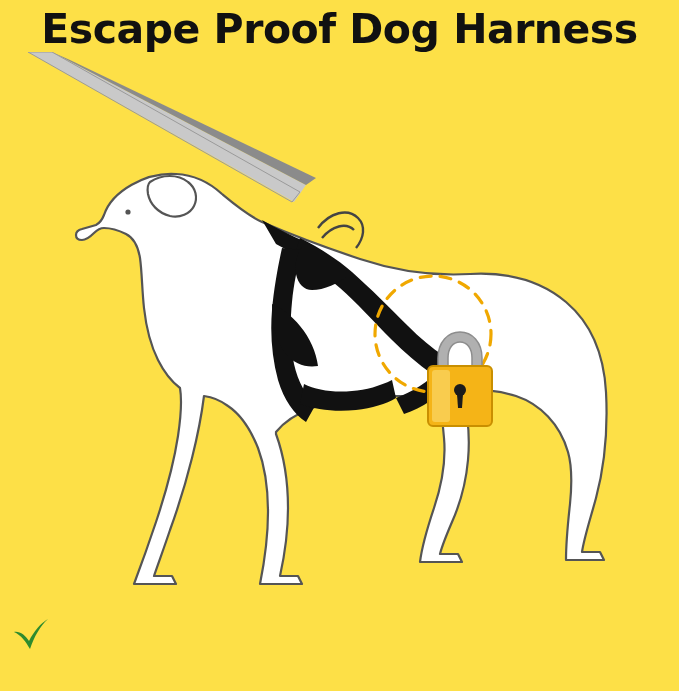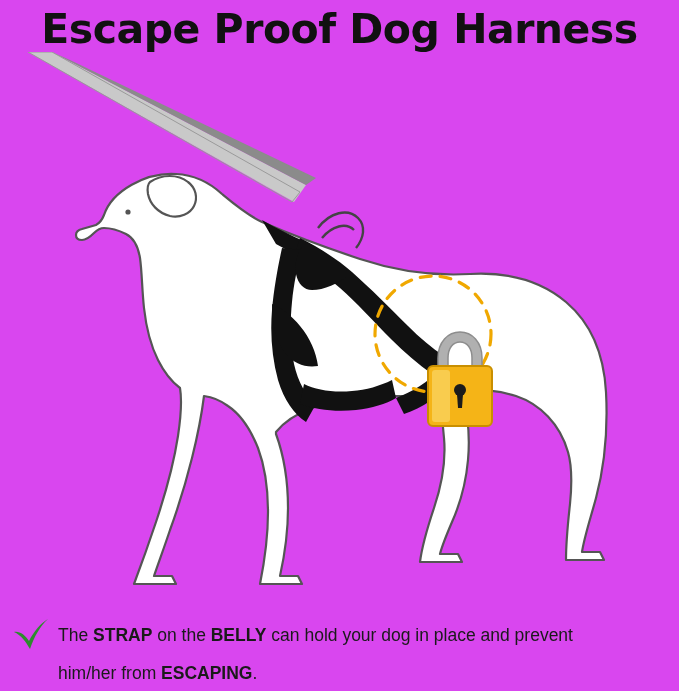--- a/index.html
+++ b/index.html
@@ -12,21 +12,21 @@
     height: 691px;
     position: relative;
     font-family: "Liberation Sans", sans-serif;
     overflow: hidden;
   }
   #page {
     position: absolute;
     left: 0; top: 0;
     width: 679px;
     height: 691px;
-    background: #d946ef;
+    background: #fde047;
   }
   
   #title {
     position: absolute;
     left: 0;
     top: 4px;
     width: 679px;
     text-align: center;
     font-family: "DejaVu Sans", sans-serif;
     font-weight: bold;
@@ -225,19 +225,15 @@
       </g>
     </svg>
   </div>
 
   <div id="caption-area">
     <div id="check-icon">
       <svg width="38" height="36" viewBox="0 0 38 36" xmlns="http://www.w3.org/2000/svg">
         <path d="M2,14 C8,13 13,17 17,23 C22,13 29,5 36,1 C28,8 22,19 18,31 C14,24 9,17 2,14 Z" fill="#2e8b2e"></path>
       </svg>
     </div>
-    <div id="caption-text">
-      <span>The </span><b>STRAP</b><span> on the </span><b>BELLY</b><span> can hold your dog in place and prevent</span><br>
-      <span>him/her from </span><b>ESCAPING</b><span>.</span>
-    </div>
   </div>
 
 </div>
 
 </body></html>

